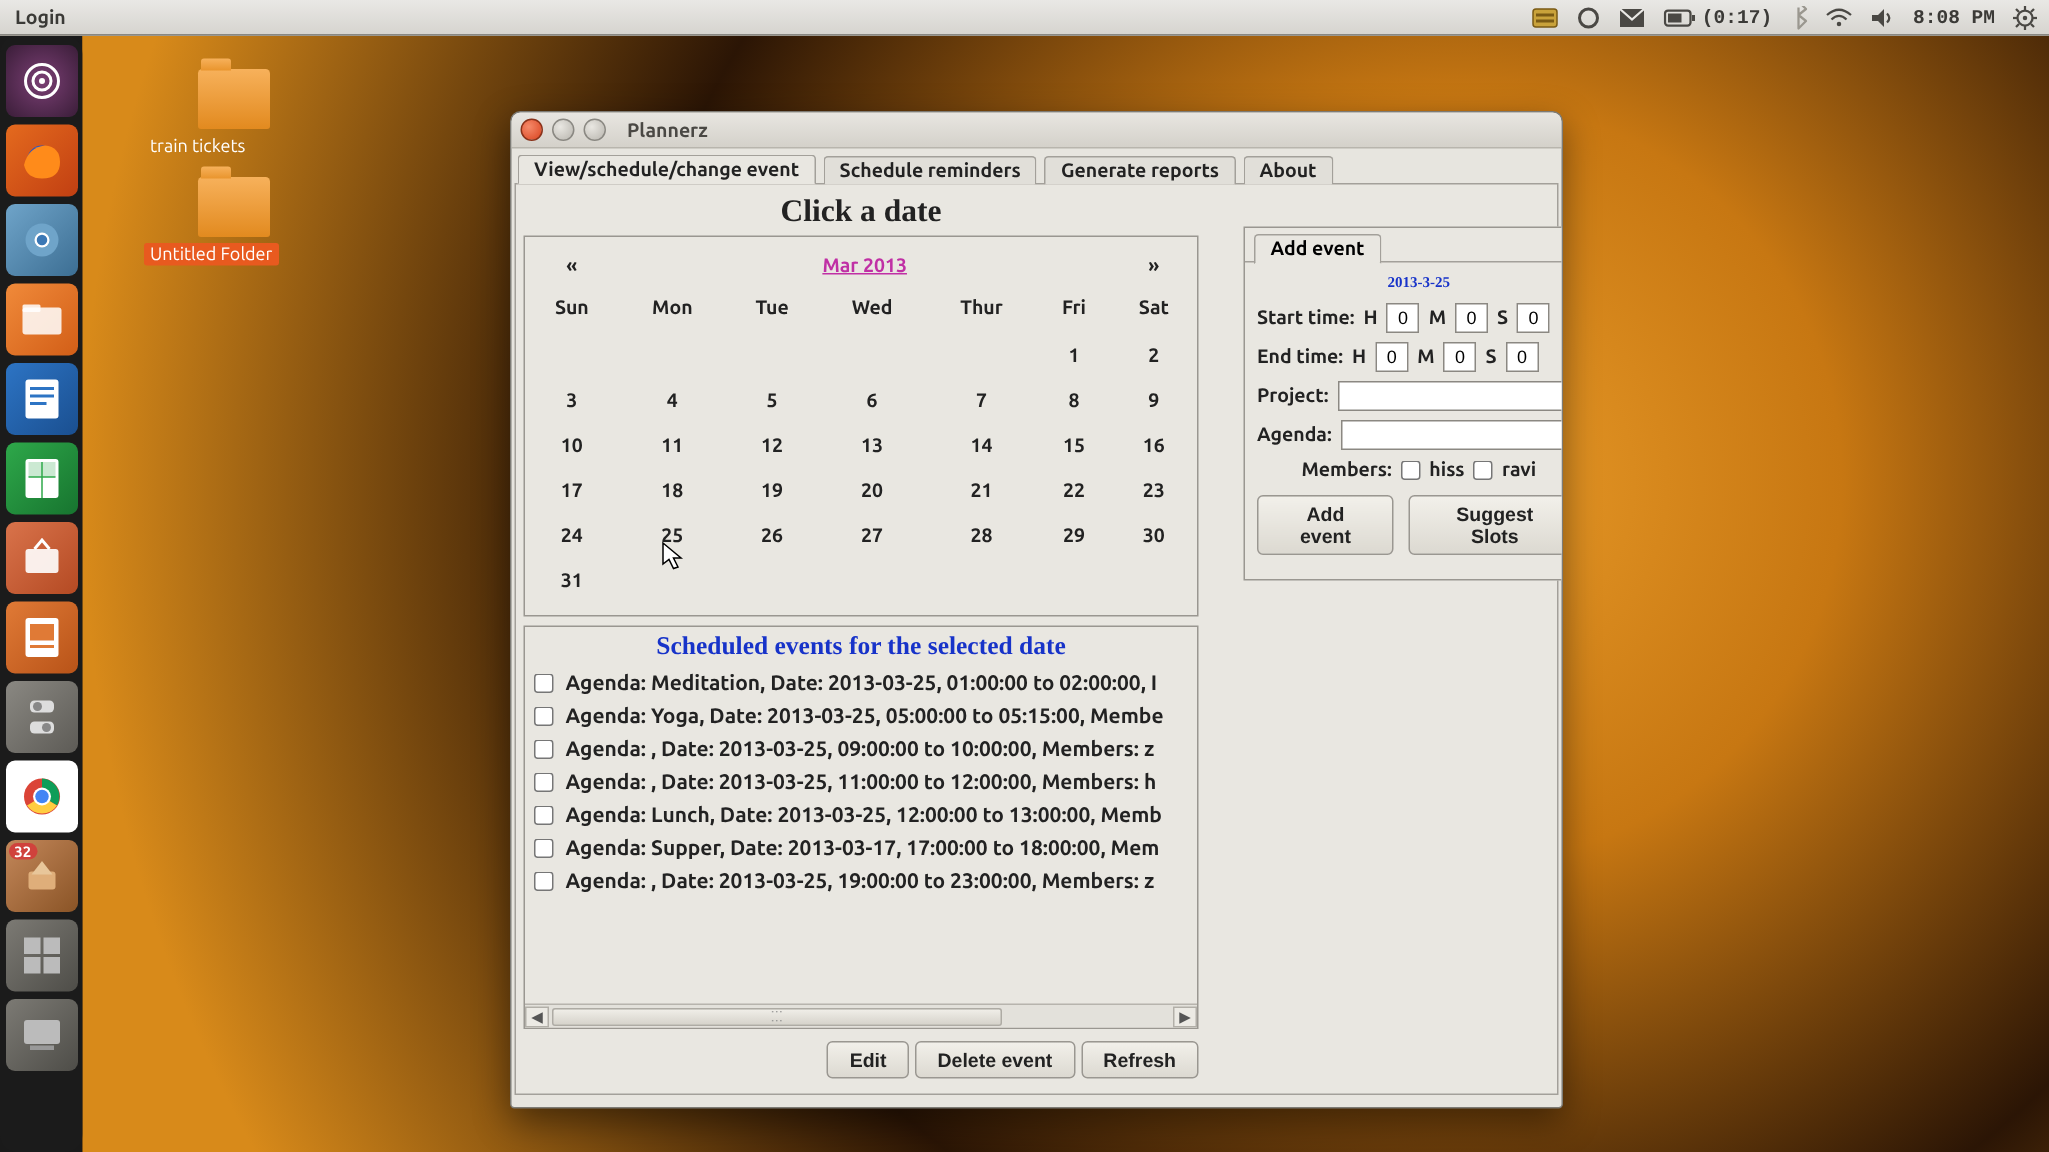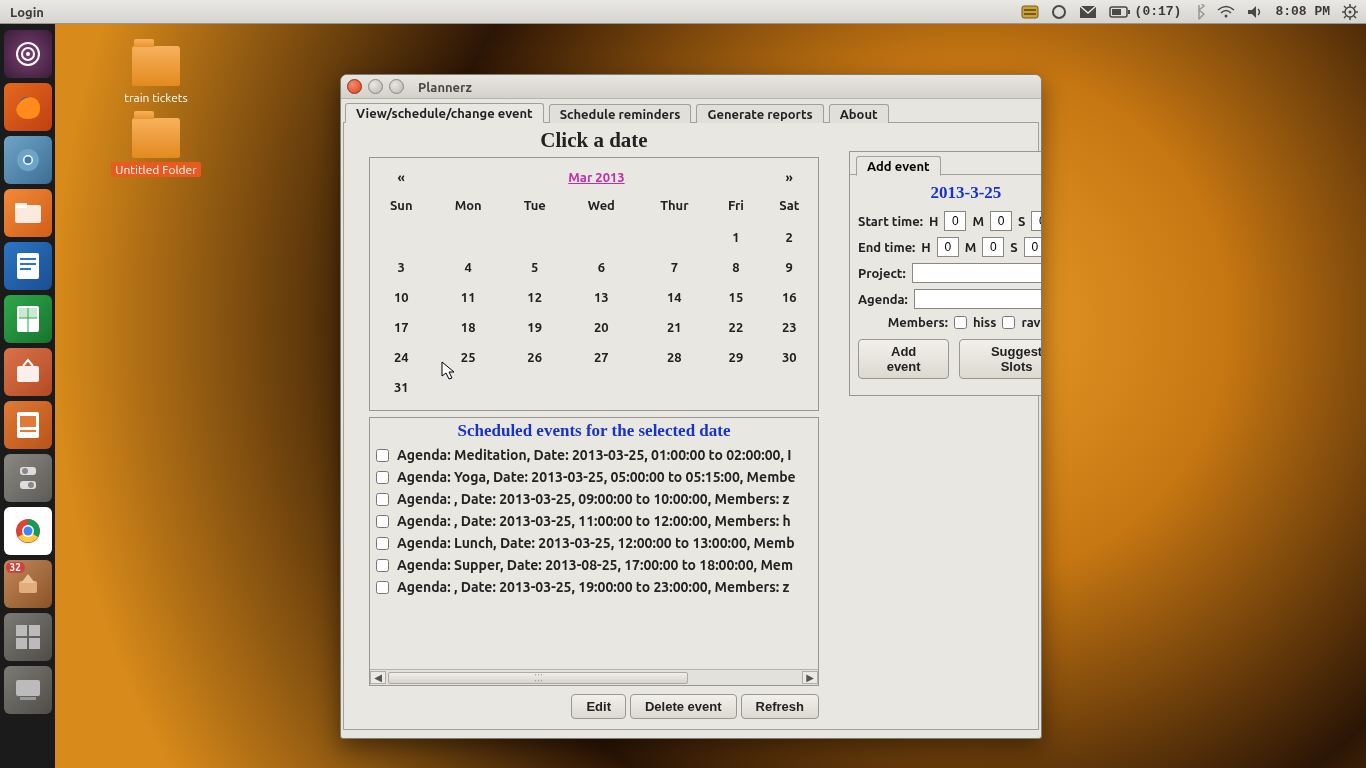--- a/index.html
+++ b/index.html
@@ -36,21 +36,21 @@
     background: rgba(30,30,30,0.55);
     display: flex; flex-direction: column; align-items: center;
     padding-top: 6px; gap: 5px; border-radius: 12px;
   }
   .launcher .tile {
     width: 48px; height: 48px; border-radius: 6px;
     display: flex; align-items: center; justify-content: center;
     font-size: 22px; color: #fff;
   }
   
-  .desk-icon { position: absolute; width: 120px; text-align: center; font-size: 12px; color: #fff; }
+  .desk-icon { position: absolute; width: 120px; font-size: 12px; color: #fff; }
   .desk-icon .folder {
     width: 48px; height: 40px; margin: 0 auto 4px;
     background: linear-gradient(#f7b15b, #e28a1f);
     border-radius: 3px 3px 2px 2px;
     position: relative;
   }
   .desk-icon .folder::before {
     content: ""; position: absolute; left: 2px; top: -7px; width: 20px; height: 8px;
     background: linear-gradient(#f7b15b, #e9952d); border-radius: 2px 2px 0 0;
   }
@@ -80,21 +80,21 @@
     padding: 2px 10px; font-size: 13px; font-weight: bold; color: #222;
     background: #e1dfd9; border: 1px solid #a3a09a; border-bottom: none;
     border-radius: 3px 3px 0 0; margin-right: 5px; position: relative; top: 1px;
     cursor: default;
   }
   .tab.active { background: #e9e7e1; border-bottom: 1px solid #e9e7e1; }
   .tab-body {
     border: 1px solid #a3a09a; background: #e9e7e1;
     padding: 3px 5px 10px 5px;
   }
-  .main-row { display: flex; gap: 30px; align-items: flex-start; margin-left: 20px; }
+  .main-row { display: flex; gap: 30px; align-items: flex-start; }
   .col-left { flex: 0 0 450px; }
   .click-date-title {
     font-family: "Georgia", serif; font-weight: bold; font-size: 21px;
     text-align: center; color: #222; margin: 2px 0 4px 0;
   }
   .calendar {
     border: 1px solid #9a9791; background: #e9e7e1;
     padding: 8px 0 8px 0;
   }
   .cal-table { width: 100%; border-collapse: collapse; }
@@ -114,21 +114,21 @@
   .addbox .addtab {
     display: inline-block; margin: 3px 0 0 6px; padding: 2px 10px;
     border: 1px solid #a3a09a; border-bottom: 1px solid #e9e7e1;
     border-radius: 3px 3px 0 0; background: #e9e7e1;
     font-size: 13px; font-weight: bold; position: relative; top: 1px;
   }
   .addbox .addform {
     border-top: 1px solid #a3a09a; margin-top: -1px; padding: 4px 8px 10px;
     font-size: 13px; font-weight: bold; color: #222;
   }
-  .addform .center-date { text-align: center; color: #1733c9; font-family: Georgia, serif; font-size: 17px; margin: 4px 0 8px; }
+  .addform .center-date { text-align: center; color: #1733c9; font-family: Georgia, serif; font-size: 10px; margin: 4px 0 8px; }
   .addform .row { display: flex; align-items: center; gap: 6px; margin: 6px 0; }
   .addform .row.center { justify-content: center; }
   .addform label { white-space: nowrap; }
   .numbox {
     width: 22px; height: 20px; border: 1px solid #8b8882; background: #fff;
     font-size: 12px; text-align: center; padding: 0;
   }
   .txtbox {
     width: 160px; height: 20px; border: 1px solid #8b8882; background: #fff;
     font-size: 12px; padding: 0 3px;
@@ -458,21 +458,21 @@
               <div class="ev-row">
                   <input type="checkbox" class="chk" style="">
                   <span>Agenda: , Date: 2013-03-25, 11:00:00 to 12:00:00, Members: h</span>
                 </div>
               <div class="ev-row">
                   <input type="checkbox" class="chk" style="">
                   <span>Agenda: Lunch, Date: 2013-03-25, 12:00:00 to 13:00:00, Memb</span>
                 </div>
               <div class="ev-row">
                   <input type="checkbox" class="chk" style="">
-                  <span>Agenda: Supper, Date: 2013-08-25, 17:00:00 to 18:00:00, Mem</span>
+                  <span>Agenda: Supper, Date: 2013-03-17, 17:00:00 to 18:00:00, Mem</span>
                 </div>
               <div class="ev-row">
                   <input type="checkbox" class="chk" style="">
                   <span>Agenda: , Date: 2013-03-25, 19:00:00 to 23:00:00, Members: z</span>
                 </div>
             </div>
             <div class="sched-hsroll">
               <div class="arrow">◀</div>
               <div class="track">
                   <div class="thumb"></div>

